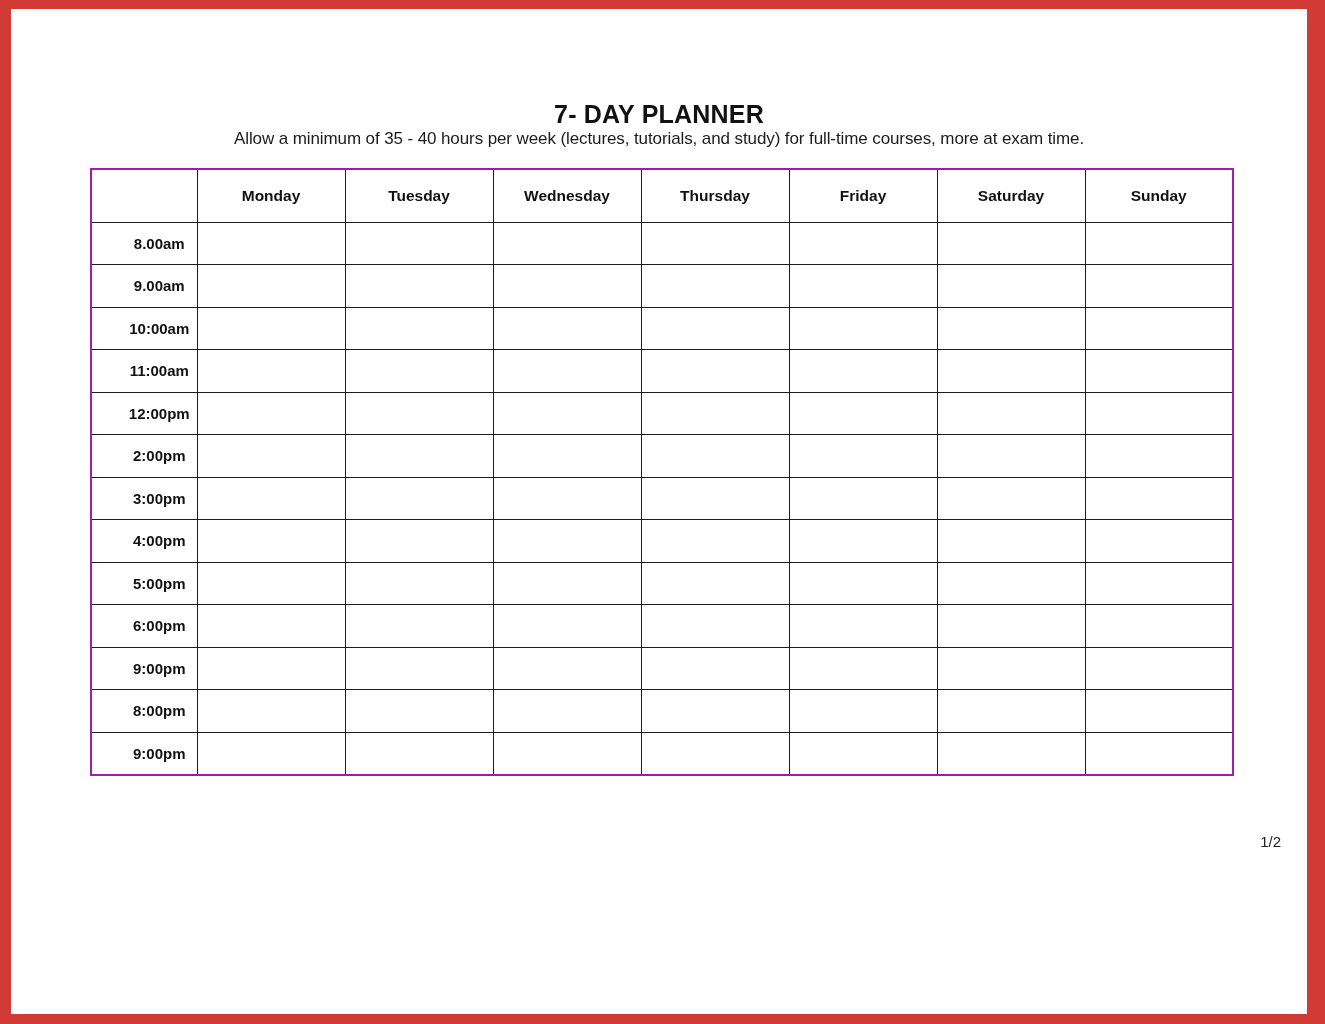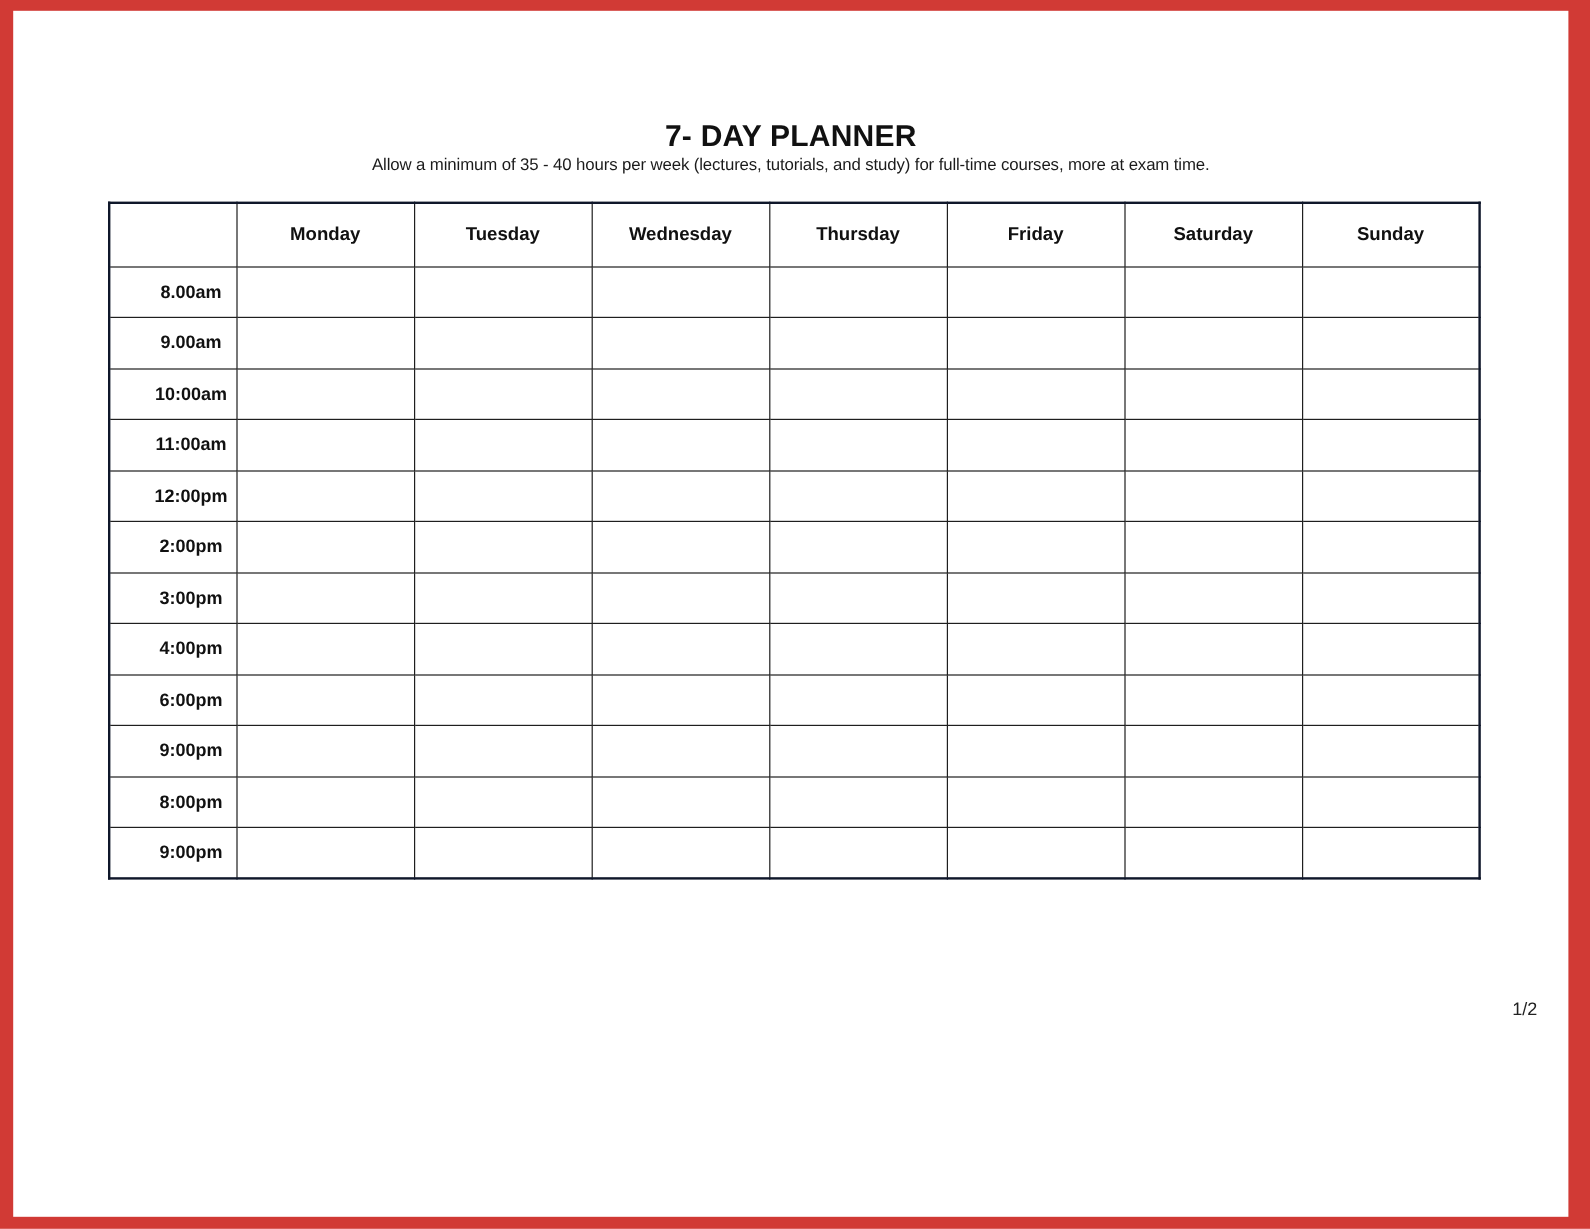--- a/index.html
+++ b/index.html
@@ -45,39 +45,39 @@
     letter-spacing: 0.2px;
     margin-top: 20px;
   }
 
   .planner-subtitle {
     position: absolute;
     left: 0;
     top: 120px;
     width: 1296px;
     text-align: center;
-    font-size: 14px;
+    font-size: 17px;
     font-weight: normal;
     color: #1b1b1b;
     letter-spacing: -0.1px;
   }
 
   
   .planner-table-wrap {
     position: absolute;
     left: 79px;
     top: 159px;
     width: 1143px;
   }
 
   table.planner-table {
     border-collapse: collapse;
     table-layout: fixed;
     width: 1143px;
-    border: 2px solid #0f172a;
+    border: 2px solid #a21caf;
   }
 
   table.planner-table col.time-col { width: 106px; }
   table.planner-table col.day-col  { width: 148px; }
 
   table.planner-table th,
   table.planner-table td {
     border: 1px solid #1f1f1f;
     padding: 0;
   }
@@ -231,20 +231,30 @@
             <td class="time-label">4:00pm</td>
             <td class="slot-cell"></td>
             <td class="slot-cell"></td>
             <td class="slot-cell"></td>
             <td class="slot-cell"></td>
             <td class="slot-cell"></td>
             <td class="slot-cell"></td>
             <td class="slot-cell"></td>
           </tr>
           <tr>
+            <td class="time-label">5:00pm</td>
+            <td class="slot-cell"></td>
+            <td class="slot-cell"></td>
+            <td class="slot-cell"></td>
+            <td class="slot-cell"></td>
+            <td class="slot-cell"></td>
+            <td class="slot-cell"></td>
+            <td class="slot-cell"></td>
+          </tr>
+          <tr>
             <td class="time-label">6:00pm</td>
             <td class="slot-cell"></td>
             <td class="slot-cell"></td>
             <td class="slot-cell"></td>
             <td class="slot-cell"></td>
             <td class="slot-cell"></td>
             <td class="slot-cell"></td>
             <td class="slot-cell"></td>
           </tr>
           <tr>

